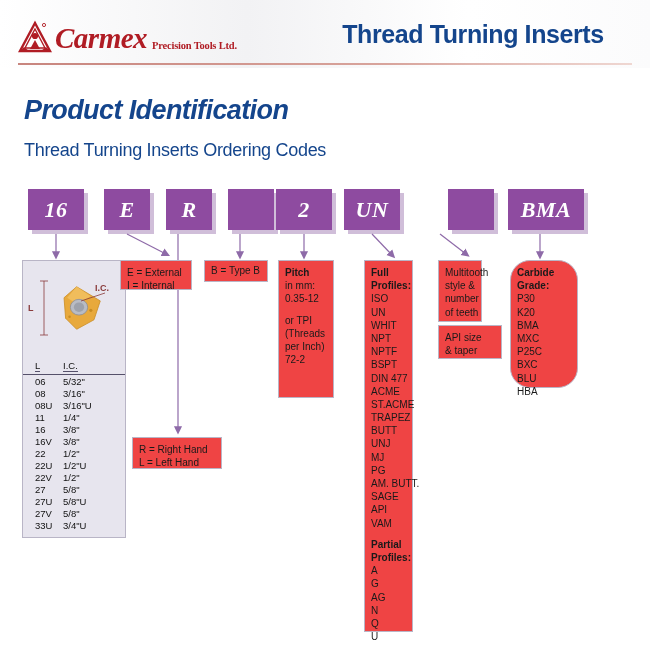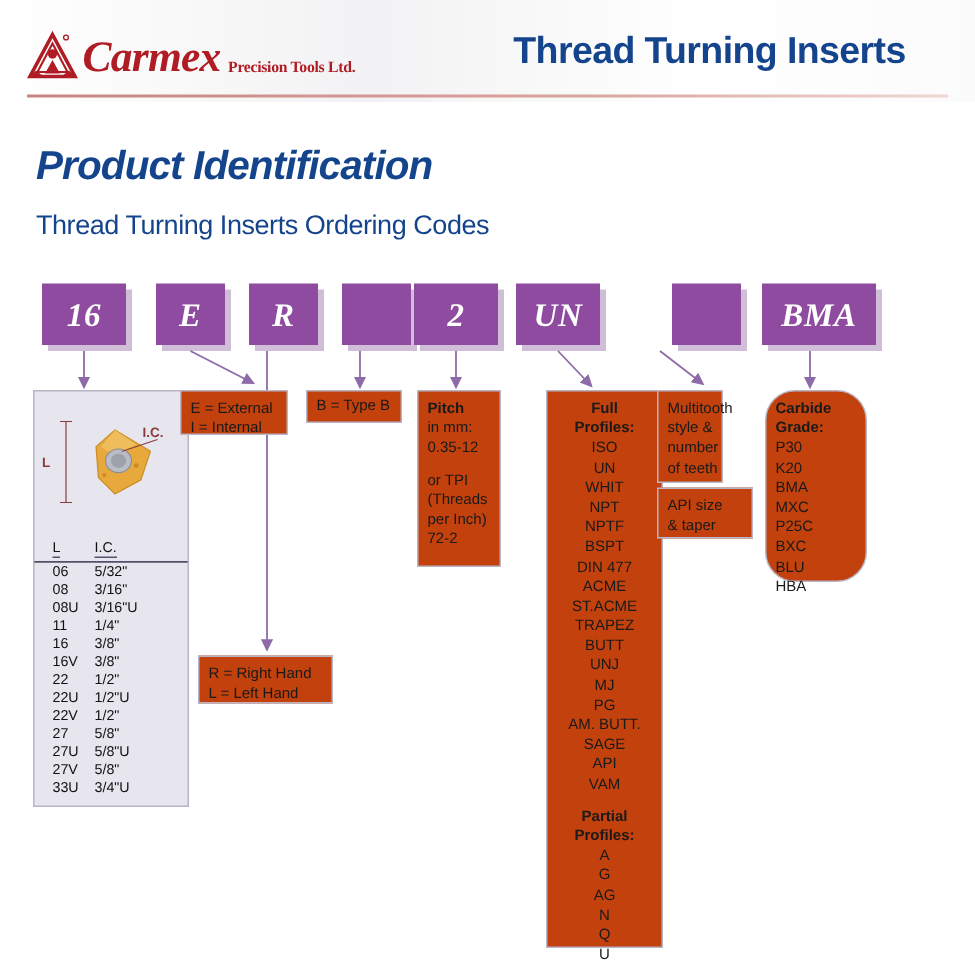--- a/index.html
+++ b/index.html
@@ -63,21 +63,21 @@
   .code-box .code-text {
     font-family: "Liberation Serif", serif;
     font-weight: bold; font-style: italic;
     font-size: 22px; color: #ffffff;
     letter-spacing: 0.5px;
   }
 
   
   .info-box {
     position: absolute;
-    background: #c2410c;
+    background: #ef4444;
     border: 1px solid #b9b5c6;
     padding: 5px 6px;
     font-size: 10px; color: #1a1a1a;
     line-height: 1.32;
   }
   .info-box .bold { font-weight: bold; }
   .info-box .spacer { display: block; height: 8px; }
 
   
   #connectors { position: absolute; left: 0; top: 0; width: 650px; height: 650px; pointer-events: none; }
@@ -291,32 +291,32 @@
 
 <div class="info-box" style="left:204px; top:260px; width:64px; height:22px; display:flex; align-items:center;text-align:right;">
   <span class="list-line">B = Type B</span>
 </div>
 
 <div class="info-box" style="left:132px; top:437px; width:90px; height:32px;">
   <span class="list-line">R = Right Hand</span>
   <span class="list-line">L = Left Hand</span>
 </div>
 
-<div class="info-box" style="left:278px; top:260px; width:56px; height:118px;">
+<div class="info-box" style="left:278px; top:260px; width:56px; height:138px;">
   <span class="list-line bold">Pitch</span>
   <span class="list-line">in mm:</span>
   <span class="list-line">0.35-12</span>
   <span class="spacer"></span>
   <span class="list-line">or TPI</span>
   <span class="list-line">(Threads</span>
   <span class="list-line">per Inch)</span>
   <span class="list-line">72-2</span>
 </div>
 
-<div class="info-box" style="left:364px; top:260px; width:78px; height:372px;text-align:center;">
+<div class="info-box" style="left:364px; top:260px; width:49px; height:372px;">
   <span class="list-line bold">Full</span>
   <span class="list-line bold">Profiles:</span>
   <div id="full-profiles-list">
       <span class="list-line">ISO</span>
       <span class="list-line">UN</span>
       <span class="list-line">WHIT</span>
       <span class="list-line">NPT</span>
       <span class="list-line">NPTF</span>
       <span class="list-line">BSPT</span>
       <span class="list-line">DIN 477</span>

